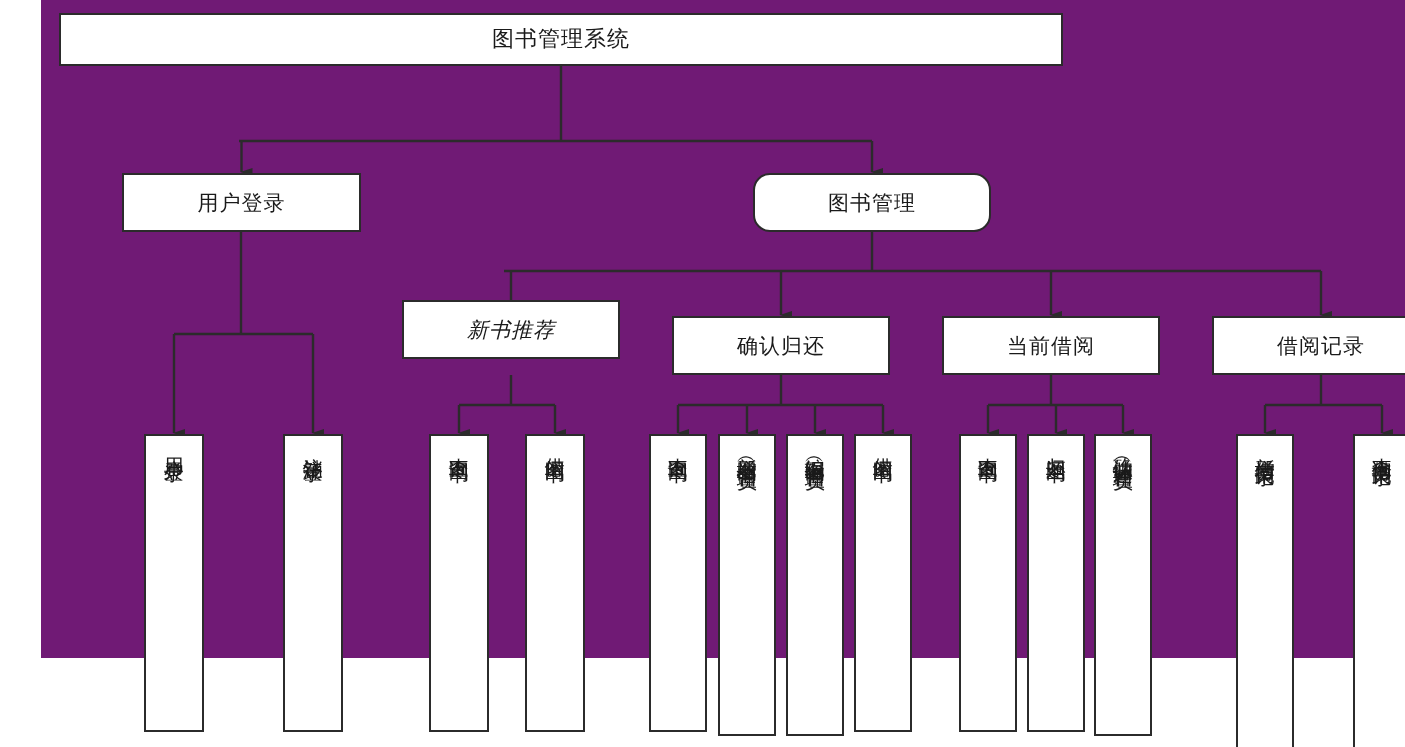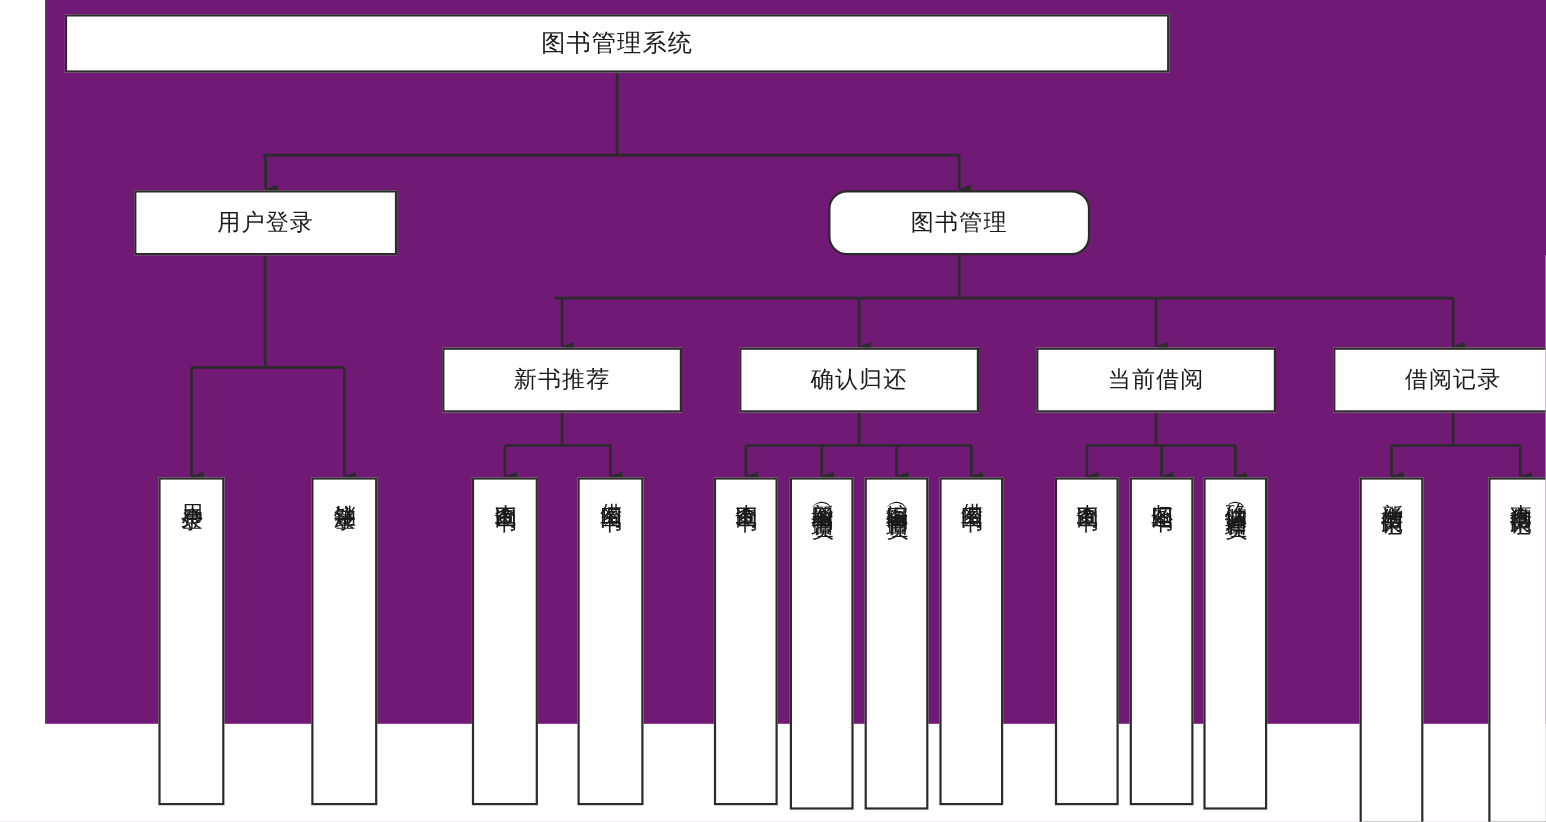--- a/index.html
+++ b/index.html
@@ -65,21 +65,21 @@
   <div id="nodes-layer">
       <div class="node h root" style="left: 18px; top: 13px; width: 1004px; height: 53px;">
         <span>图书管理系统</span>
       </div>
       <div class="node h" style="left: 81px; top: 173px; width: 239px; height: 59px;">
         <span>用户登录</span>
       </div>
       <div class="node h" style="left: 712px; top: 173px; width: 238px; height: 59px; border-radius: 17px;">
         <span>图书管理</span>
       </div>
-      <div class="node h" style="left: 361px; top: 316px; width: 218px; height: 59px;">
+      <div class="node h" style="left: 361px; top: 300px; width: 218px; height: 59px; font-style: italic;">
         <span>新书推荐</span>
       </div>
       <div class="node h" style="left: 631px; top: 316px; width: 218px; height: 59px;">
         <span>确认归还</span>
       </div>
       <div class="node h" style="left: 901px; top: 316px; width: 218px; height: 59px; text-align: center;">
         <span>当前借阅</span>
       </div>
       <div class="node h" style="left: 1171px; top: 316px; width: 218px; height: 59px;">
         <span>借阅记录</span>

